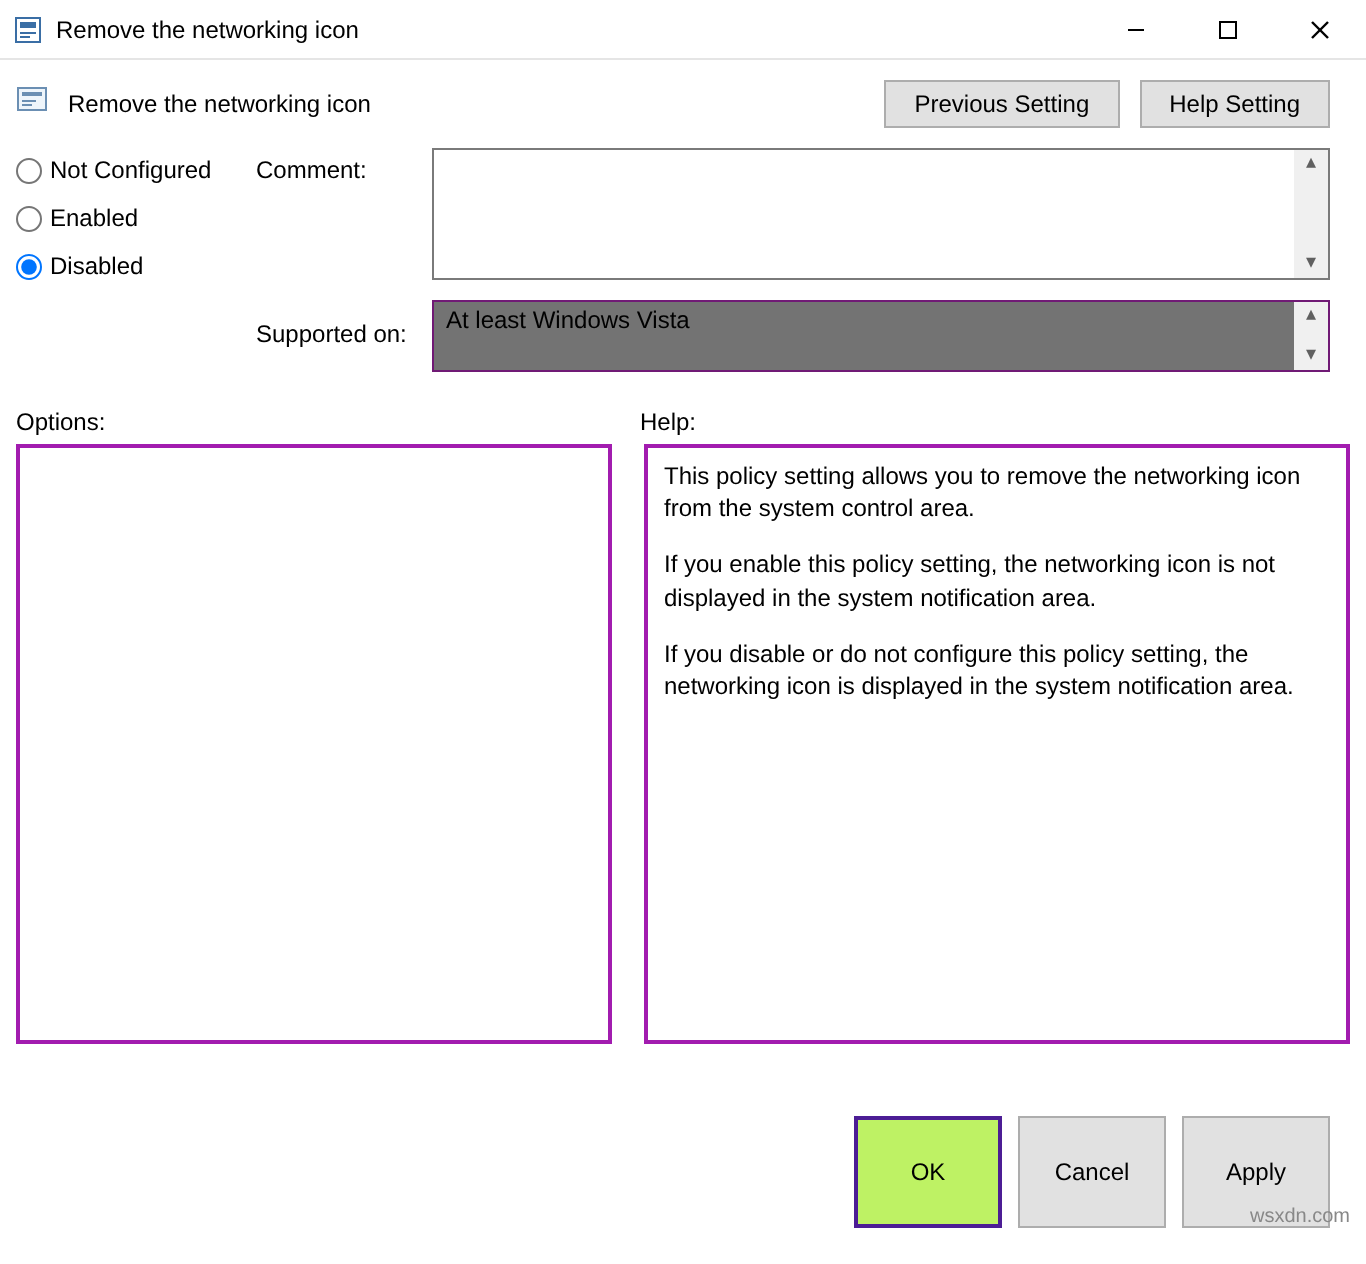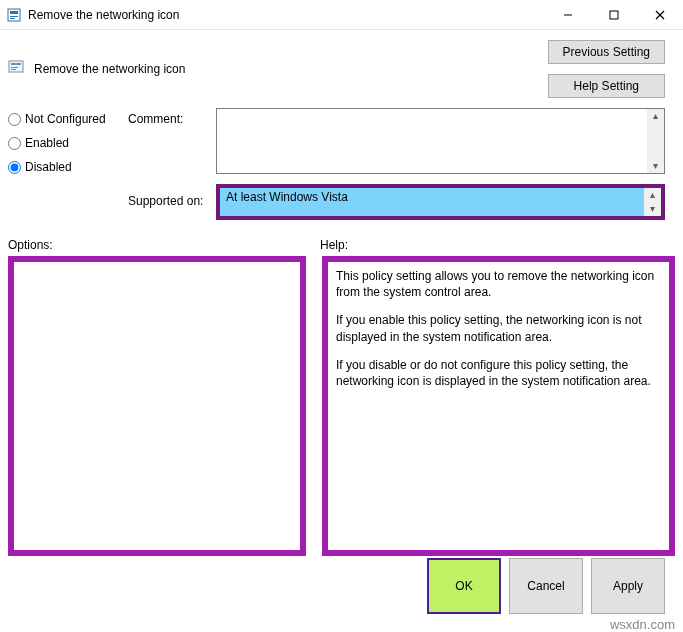--- a/index.html
+++ b/index.html
@@ -38,21 +38,21 @@
     .header-row {
       display: flex;
       align-items: center;
       padding: 10px 8px 6px 8px;
     }
     .header-row .icon {
       width: 20px; height: 20px;
       margin-right: 6px;
     }
     .policy-title { flex: 1; font-size: 12px; }
-    .nav-buttons { display: flex; gap: 10px; margin-right: 10px; flex-direction: column; }
+    .nav-buttons { display: flex; gap: 10px; margin-right: 10px; }
     .btn {
       background: #e1e1e1;
       border: 1px solid #adadad;
       padding: 4px 14px;
       font-size: 12px;
       font-family: inherit;
       cursor: pointer;
       min-width: 70px;
     }
     .config-row {
@@ -94,43 +94,43 @@
     .scroll-stub {
       width: 17px;
       background: #f0f0f0;
       display: flex; flex-direction: column; justify-content: space-between;
       color: #606060;
       font-size: 10px;
       text-align: center;
     }
     .scroll-stub span { line-height: 14px; }
     .supported-box {
-      border: 4px solid #701a75;
+      border: 1px solid #701a75;
       height: 36px;
-      background: #7dd3fc;
+      background: #737373;
       margin-top: 10px;
       display: flex;
     }
     .supported-inner {
       flex: 1;
       padding: 2px 6px;
       font-size: 12px;
     }
     .section-labels {
       display: flex;
       padding: 18px 8px 4px 8px;
     }
     .sec-options { width: 312px; }
     .panels {
       display: flex;
       padding: 0 8px;
       gap: 16px;
     }
     .panel {
-      border: 6px solid #a21caf;
+      border: 2px solid #a21caf;
       background: #fff;
       height: 300px;
       overflow: auto;
       padding: 6px 8px;
       font-size: 12px;
       line-height: 1.35;
     }
     .options-panel { width: 298px; }
     .help-panel { flex: 1; }
     .help-panel p { margin: 0 0 12px 0; }
@@ -142,22 +142,22 @@
       gap: 8px;
     }
     .footer .btn { min-width: 74px; padding: 20px 0; }
     .footer .btn.primary {
       border: 2px solid #4c1d95;
       background: #bef264;
       padding: 3px 0;
     }
     .watermark {
       position: absolute;
-      bottom: 0; right: 8px;
-      font-size: 13px; color: #888;
+      bottom: 18px; right: 8px;
+      font-size: 10px; color: #888;
     }
     
     .policy-icon-svg { width:16px; height:16px; }
   </style>
 </head>
 <body>
 
 <div class="titlebar">
   <span class="icon">
     <svg class="policy-icon-svg" viewBox="0 0 16 16">

